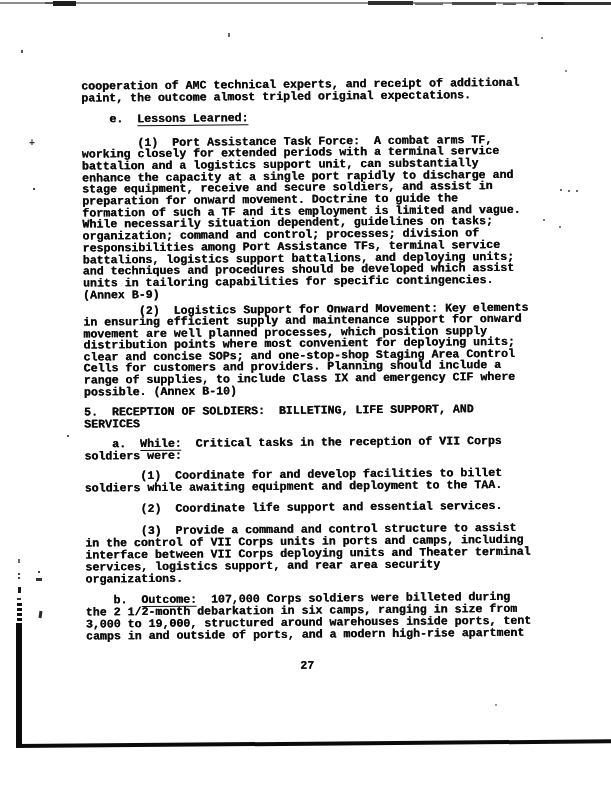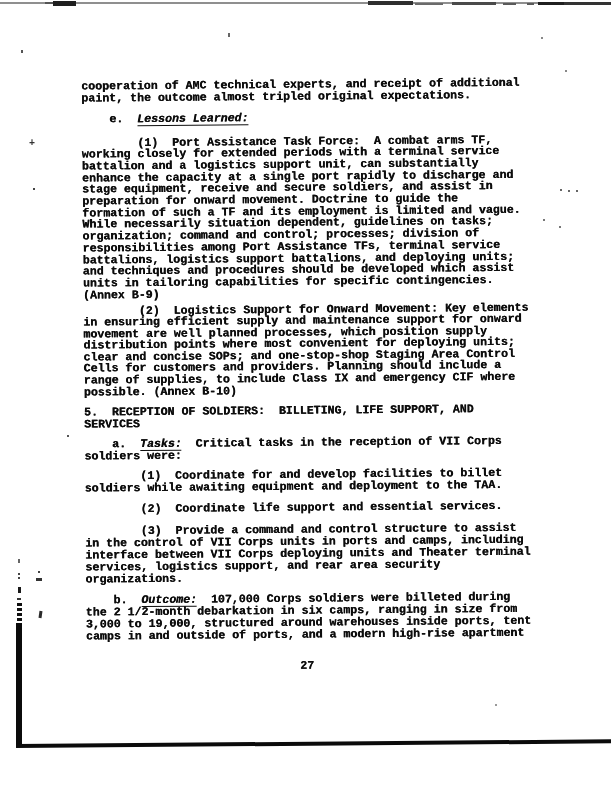--- a/index.html
+++ b/index.html
@@ -8,21 +8,21 @@
     background:#ffffff;
     font-family:"Liberation Mono","DejaVu Sans Mono",monospace;
   }
   #doc-text {
     position:absolute; left:81px; top:0; width:470px; height:792px;
     color:#0d0d0d; font-weight:700; font-size:11.6px;
     transform:rotate(-0.5deg); transform-origin:300px 70px;
   }
   .block { position:absolute; left:0; white-space:pre; text-shadow:0.35px 0 0 currentColor; }
   .block.center { width:442px; text-align:center; }
-  .u { border-bottom:1.5px solid currentColor;font-style:italic; }
+  .u { border-bottom:1.5px solid currentColor; }
   .art { position:absolute; }
   .glyph { position:absolute; color:#333; font-size:10px; font-weight:700; line-height:10px; }
   
   .top-base { left:0; top:2px; width:611px; height:1.8px; background:#8f8f8f; }
   .t1 { left:45px; top:2px; width:8px; height:2px; background:#555; }
   .t2 { left:53px; top:1px; width:23px; height:5px; background:#1f1f1f; }
   .t3 { left:368px; top:1px; width:45px; height:3.5px; background:#2e2e2e; }
   .t4 { left:415px; top:2.5px; width:28px; height:2px; background:#6a6a6a; }
   .t5 { left:452px; top:2px; width:44px; height:3px; background:#4a4a4a; }
   .t6 { left:503px; top:2.5px; width:13px; height:2px; background:#5a5a5a; }
@@ -102,18 +102,18 @@
 <div class="art s15"></div>
 <div class="art s16"></div>
 
 <div id="doc-text">
   <div class="block center" style="top:658px;">27</div>
 <div class="block" style="top: 78px; line-height: 12.2px;"><div>cooperation of AMC technical experts, and receipt of additional</div><div>paint, the outcome almost tripled original expectations.</div></div>
     <div class="block" style="top: 111px; line-height: 12.2px;"><div><span>    e.  </span><span class="u">Lessons Learned:</span><span></span></div></div>
     <div class="block" style="top: 134.5px; line-height: 11.7px;"><div>        (1)  Port Assistance Task Force:  A combat arms TF,</div><div>working closely for extended periods with a terminal service</div><div>battalion and a logistics support unit, can substantially</div><div>enhance the capacity at a single port rapidly to discharge and</div><div>stage equipment, receive and secure soldiers, and assist in</div><div>preparation for onward movement. Doctrine to guide the</div><div>formation of such a TF and its employment is limited and vague.</div><div>While necessarily situation dependent, guidelines on tasks;</div><div>organization; command and control; processes; division of</div><div>responsibilities among Port Assistance TFs, terminal service</div><div>battalions, logistics support battalions, and deploying units;</div><div>and techniques and procedures should be developed which assist</div><div>units in tailoring capabilities for specific contingencies.</div><div>(Annex B-9)</div></div>
     <div class="block" style="top: 302.5px; line-height: 11.6px;"><div>        (2)  Logistics Support for Onward Movement: Key elements</div><div>in ensuring efficient supply and maintenance support for onward</div><div>movement are well planned processes, which position supply</div><div>distribution points where most convenient for deploying units;</div><div>clear and concise SOPs; and one-stop-shop Staging Area Control</div><div>Cells for customers and providers. Planning should include a</div><div>range of supplies, to include Class IX and emergency CIF where</div><div>possible. (Annex B-10)</div></div>
     <div class="block" style="top: 403.5px; line-height: 12.2px;"><div>5.  RECEPTION OF SOLDIERS:  BILLETING, LIFE SUPPORT, AND</div><div>SERVICES</div></div>
-    <div class="block" style="top: 435.5px; line-height: 12.2px;"><div><span>    a.  </span><span class="u">Tasks:</span><span>  Critical tasks in the reception of VII Corps</span></div><div>soldiers were:</div></div>
+    <div class="block" style="top: 435.5px; line-height: 12.2px;"><div><span>    a.  </span><span class="u">While:</span><span>  Critical tasks in the reception of VII Corps</span></div><div>soldiers were:</div></div>
     <div class="block" style="top: 468px; line-height: 12.2px;"><div>        (1)  Coordinate for and develop facilities to billet</div><div>soldiers while awaiting equipment and deployment to the TAA.</div></div>
     <div class="block" style="top: 500.5px; line-height: 12.2px;"><div>        (2)  Coordinate life support and essential services.</div></div>
     <div class="block" style="top: 522.5px; line-height: 12.2px;"><div>        (3)  Provide a command and control structure to assist</div><div>in the control of VII Corps units in ports and camps, including</div><div>interface between VII Corps deploying units and Theater terminal</div><div>services, logistics support, and rear area security</div><div>organizations.</div></div>
     <div class="block" style="top: 591.5px; line-height: 12px;"><div><span>    b.  </span><span class="u">Outcome:</span><span>  107,000 Corps soldiers were billeted during</span></div><div>the 2 1/2-month debarkation in six camps, ranging in size from</div><div>3,000 to 19,000, structured around warehouses inside ports, tent</div><div>camps in and outside of ports, and a modern high-rise apartment</div></div>
   </div>
 
 </body></html>

